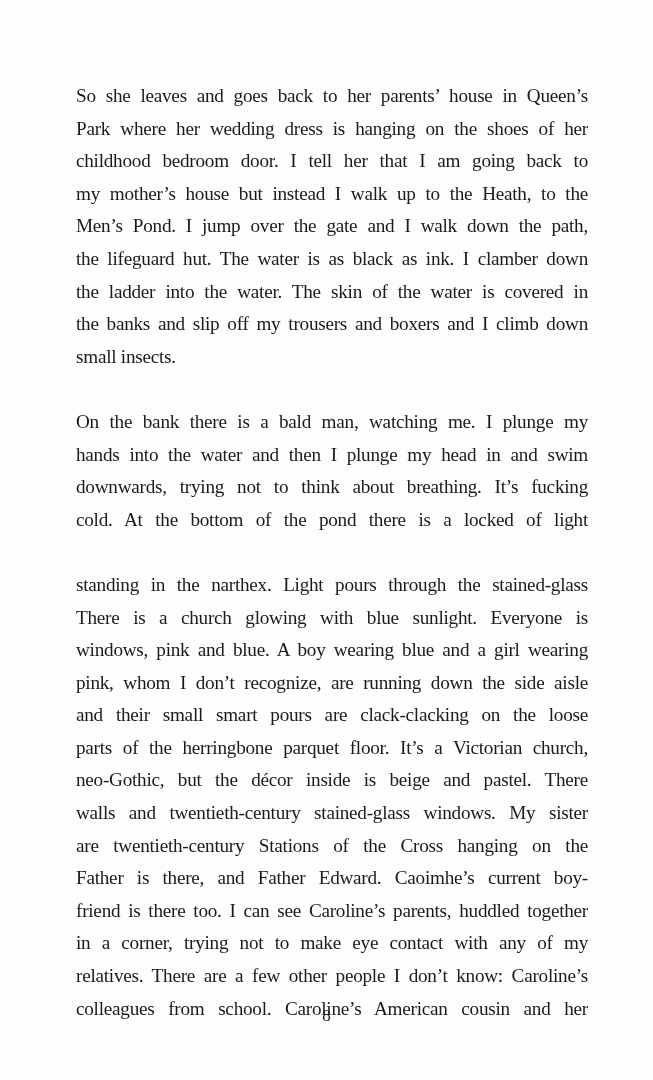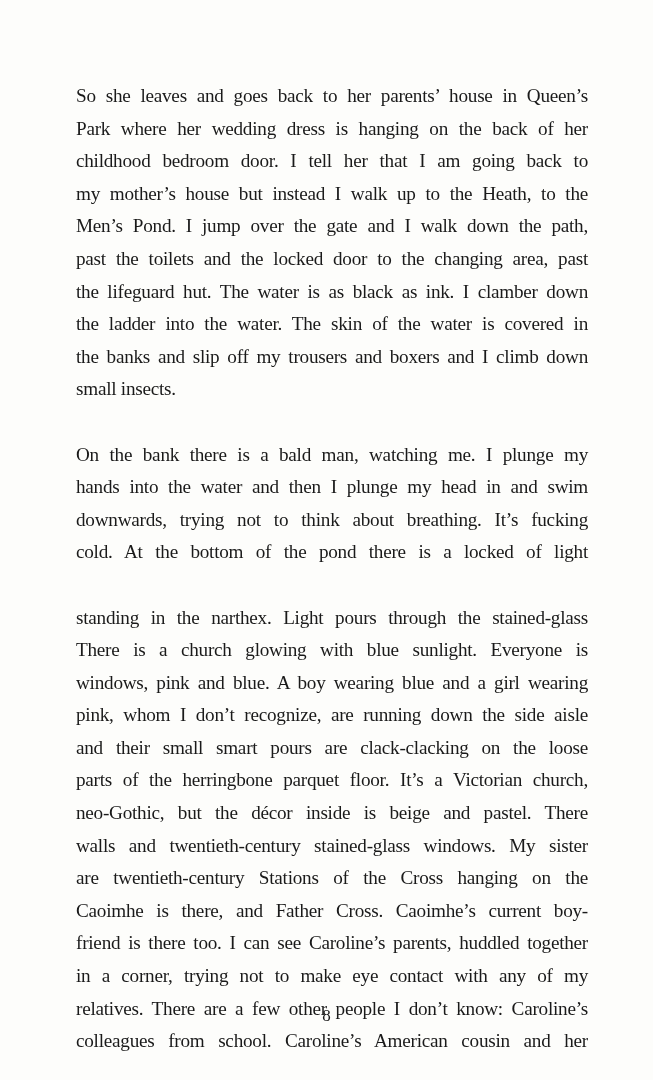--- a/index.html
+++ b/index.html
@@ -46,25 +46,24 @@
     font-size: 17px;
     color: #1a1a1a;
   }
 </style>
 </head>
 <body>
 
 <div class="page">
   <div>
     <span class="line">So she leaves and goes back to her parents’ house in Queen’s</span>
-    <span class="line">Park where her wedding dress is hanging on the back of her</span>
+    <span class="line">Park where her wedding dress is hanging on the shoes of her</span>
     <span class="line">childhood bedroom door. I tell her that I am going back to</span>
     <span class="line">my mother’s house but instead I walk up to the Heath, to the</span>
     <span class="line">Men’s Pond. I jump over the gate and I walk down the path,</span>
-    <span class="line">past the toilets and the locked door to the changing area, past</span>
     <span class="line">the lifeguard hut. The water is as black as ink. I clamber down</span>
     <span class="line">the ladder into the water. The skin of the water is covered in</span>
     <span class="line">the banks and slip off my trousers and boxers and I climb down</span>
     <span class="line last">small insects.</span>
   </div>
   <div class="para-gap"></div>
   <div>
     <span class="line">On the bank there is a bald man, watching me. I plunge my</span>
     <span class="line">hands into the water and then I plunge my head in and swim</span>
     <span class="line">downwards, trying not to think about breathing. It’s fucking</span>
@@ -74,21 +73,21 @@
   <div>
     <span class="line">standing in the narthex. Light pours through the stained-glass</span>
     <span class="line">There is a church glowing with blue sunlight. Everyone is</span>
     <span class="line">windows, pink and blue. A boy wearing blue and a girl wearing</span>
     <span class="line">pink, whom I don’t recognize, are running down the side aisle</span>
     <span class="line">and their small smart pours are clack-clacking on the loose</span>
     <span class="line">parts of the herringbone parquet floor. It’s a Victorian church,</span>
     <span class="line">neo-Gothic, but the décor inside is beige and pastel. There</span>
     <span class="line">walls and twentieth-century stained-glass windows. My sister</span>
     <span class="line">are twentieth-century Stations of the Cross hanging on the</span>
-    <span class="line">Caoimhe is there, and Father Cross. Caoimhe’s current boy-</span>
+    <span class="line">Father is there, and Father Edward. Caoimhe’s current boy-</span>
     <span class="line">friend is there too. I can see Caroline’s parents, huddled together</span>
     <span class="line">in a corner, trying not to make eye contact with any of my</span>
     <span class="line">relatives. There are a few other people I don’t know: Caroline’s</span>
     <span class="line">colleagues from school. Caroline’s American cousin and her</span>
 
   </div>
 </div>
 
 <div class="page-number">8</div>
 

